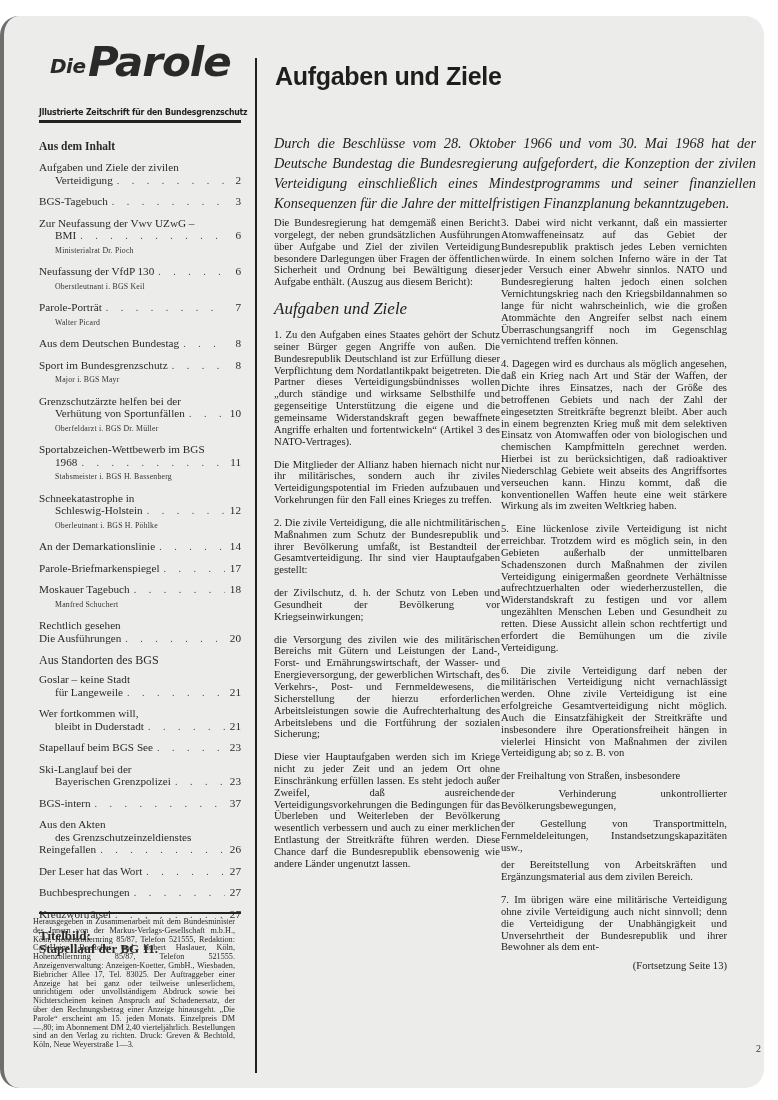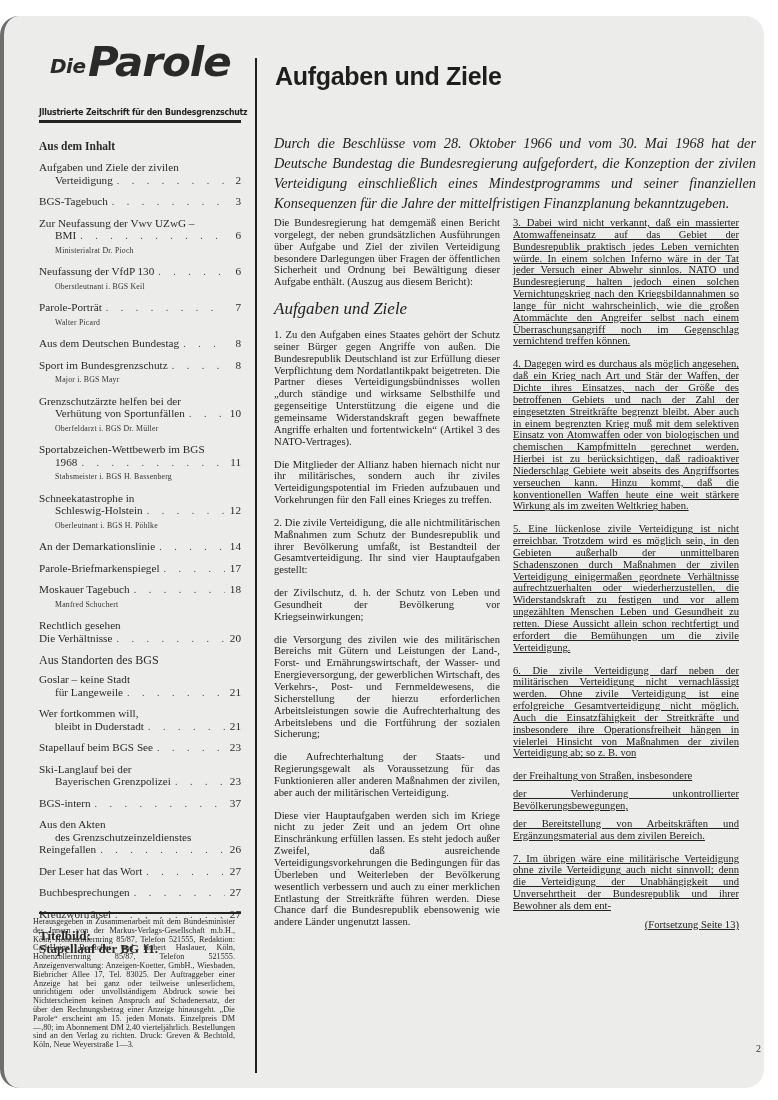--- a/index.html
+++ b/index.html
@@ -69,21 +69,21 @@
     text-align: justify; color: #222;
   }
   .col {
     position: absolute; top: 201px; width: 226px;
     font-family: "Liberation Serif", serif; font-size: 10.6px; line-height: 11.85px; text-align: justify; color: #222;
     hyphens: manual;
   }
   .col p { margin: 0 0 11px 0; }
   .col p.tight { margin-bottom: 6px; }
   .col-left { left: 270px; }
-  .col-right { left: 509px; text-decoration: underline; }
+  .col-right { left: 497px; }
   .subhead { font-style: italic; font-size: 17px; line-height: 20px; margin: 6px 0 10px 0; color: #222; }
   .cont { text-align: right; margin-top: -4px; }
   .pagenum { position: absolute; left: 752px; top: 1027px; font-size: 10px; color: #333; font-family: "Liberation Serif", serif; }
 </style>
 </head>
 <body>
 
 <div class="page">
   <div class="vrule"></div>
 
@@ -209,21 +209,21 @@
             <span class="dots"> . . . . . . . . . . . . . . . . . .</span>
             <span class="pg">18</span>
           </div>
           <div class="author">Manfred Schuchert</div>
         </div>
         <div class="toc-item">
           <div class="line">
             <span>Rechtlich gesehen</span>
           </div>
           <div class="line">
-            <span>Die Verhältnisse</span>
+            <span>Die Ausführungen</span>
             <span class="dots"> . . . . . . . . . . . . . . . . . .</span>
             <span class="pg">20</span>
           </div>
         </div>
         <div class="toc-section">Aus Standorten des BGS</div>
         <div class="toc-item">
           <div class="line">
             <span>Goslar – keine Stadt</span>
           </div>
           <div class="line">
@@ -317,33 +317,33 @@
 
   <div class="col col-left">
     <p>Die Bundesregierung hat demgemäß einen Bericht vorgelegt, der neben grundsätzlichen Ausführungen über Aufgabe und Ziel der zivilen Verteidigung besondere Darlegungen über Fragen der öffentlichen Sicherheit und Ordnung bei Bewältigung dieser Aufgabe enthält. (Auszug aus diesem Bericht):</p>
     <div class="subhead">Aufgaben und Ziele</div>
     <div id="left-paras">
         <p>1. Zu den Aufgaben eines Staates gehört der Schutz seiner Bürger gegen Angriffe von außen. Die Bundesrepublik Deutschland ist zur Erfüllung dieser Verpflichtung dem Nordatlantikpakt beigetreten. Die Partner dieses Verteidigungsbündnisses wollen „durch ständige und wirksame Selbsthilfe und gegenseitige Unterstützung die eigene und die gemeinsame Widerstandskraft gegen bewaffnete Angriffe erhalten und fortentwickeln“ (Artikel 3 des NATO-Vertrages).</p>
         <p>Die Mitglieder der Allianz haben hiernach nicht nur ihr militärisches, sondern auch ihr ziviles Verteidigungspotential im Frieden aufzubauen und Vorkehrungen für den Fall eines Krieges zu treffen.</p>
         <p>2. Die zivile Verteidigung, die alle nichtmilitärischen Maßnahmen zum Schutz der Bundesrepublik und ihrer Bevölkerung umfaßt, ist Bestandteil der Gesamtverteidigung. Ihr sind vier Hauptaufgaben gestellt:</p>
         <p>der Zivilschutz, d. h. der Schutz von Leben und Gesundheit der Bevölkerung vor Kriegseinwirkungen;</p>
         <p>die Versorgung des zivilen wie des militärischen Bereichs mit Gütern und Leistungen der Land-, Forst- und Ernährungswirtschaft, der Wasser- und Energieversorgung, der gewerblichen Wirtschaft, des Verkehrs-, Post- und Fernmeldewesens, die Sicherstellung der hierzu erforderlichen Arbeitsleistungen sowie die Aufrechterhaltung des Arbeitslebens und die Fortführung der sozialen Sicherung;</p>
-        <p>die Aufrechterhaltung der Staats- und Regierungsgewalt als Voraussetzung für das Funktionieren aller anderen Maßnahmen der zivilen, aber auch der militärischen Verteidigung.</p>
         <p>Diese vier Hauptaufgaben werden sich im Kriege nicht zu jeder Zeit und an jedem Ort ohne Einschränkung erfüllen lassen. Es steht jedoch außer Zweifel, daß ausreichende Verteidigungsvorkehrungen die Bedingungen für das Überleben und Weiterleben der Bevölkerung wesentlich verbessern und auch zu einer merklichen Entlastung der Streitkräfte führen werden. Diese Chance darf die Bundesrepublik ebensowenig wie andere Länder ungenutzt lassen.</p>
       </div>
   </div>
 
   <div class="col col-right">
     <div id="right-paras">
         <p>3. Dabei wird nicht verkannt, daß ein massierter Atomwaffeneinsatz auf das Gebiet der Bundesrepublik praktisch jedes Leben vernichten würde. In einem solchen Inferno wäre in der Tat jeder Versuch einer Abwehr sinnlos. NATO und Bundesregierung halten jedoch einen solchen Vernichtungskrieg nach den Kriegsbildannahmen so lange für nicht wahrscheinlich, wie die großen Atommächte den Angreifer selbst nach einem Überraschungsangriff noch im Gegenschlag vernichtend treffen können.</p>
         <p>4. Dagegen wird es durchaus als möglich angesehen, daß ein Krieg nach Art und Stär der Waffen, der Dichte ihres Einsatzes, nach der Größe des betroffenen Gebiets und nach der Zahl der eingesetzten Streitkräfte begrenzt bleibt. Aber auch in einem begrenzten Krieg muß mit dem selektiven Einsatz von Atomwaffen oder von biologischen und chemischen Kampfmitteln gerechnet werden. Hierbei ist zu berücksichtigen, daß radioaktiver Niederschlag Gebiete weit abseits des Angriffsortes verseuchen kann. Hinzu kommt, daß die konventionellen Waffen heute eine weit stärkere Wirkung als im zweiten Weltkrieg haben.</p>
         <p>5. Eine lückenlose zivile Verteidigung ist nicht erreichbar. Trotzdem wird es möglich sein, in den Gebieten außerhalb der unmittelbaren Schadenszonen durch Maßnahmen der zivilen Verteidigung einigermaßen geordnete Verhältnisse aufrechtzuerhalten oder wiederherzustellen, die Widerstandskraft zu festigen und vor allem ungezählten Menschen Leben und Gesundheit zu retten. Diese Aussicht allein schon rechtfertigt und erfordert die Bemühungen um die zivile Verteidigung.</p>
         <p>6. Die zivile Verteidigung darf neben der militärischen Verteidigung nicht vernachlässigt werden. Ohne zivile Verteidigung ist eine erfolgreiche Gesamtverteidigung nicht möglich. Auch die Einsatzfähigkeit der Streitkräfte und insbesondere ihre Operationsfreiheit hängen in vielerlei Hinsicht von Maßnahmen der zivilen Verteidigung ab; so z. B. von</p>
         <p class="tight">der Freihaltung von Straßen, insbesondere</p>
         <p class="tight">der Verhinderung unkontrollierter Bevölkerungsbewegungen,</p>
+        <p class="tight">der Gestellung von Transportmitteln, Fernmeldeleitungen, Instandsetzungskapazitäten usw.,</p>
         <p>der Bereitstellung von Arbeitskräften und Ergänzungsmaterial aus dem zivilen Bereich.</p>
         <p>7. Im übrigen wäre eine militärische Verteidigung ohne zivile Verteidigung auch nicht sinnvoll; denn die Verteidigung der Unabhängigkeit und Unversehrtheit der Bundesrepublik und ihrer Bewohner als dem ent-</p>
       </div>
     <div class="cont">(Fortsetzung Seite 13)</div>
   </div>
 
   <div class="pagenum">2</div>
 </div>
 
 </body></html>

